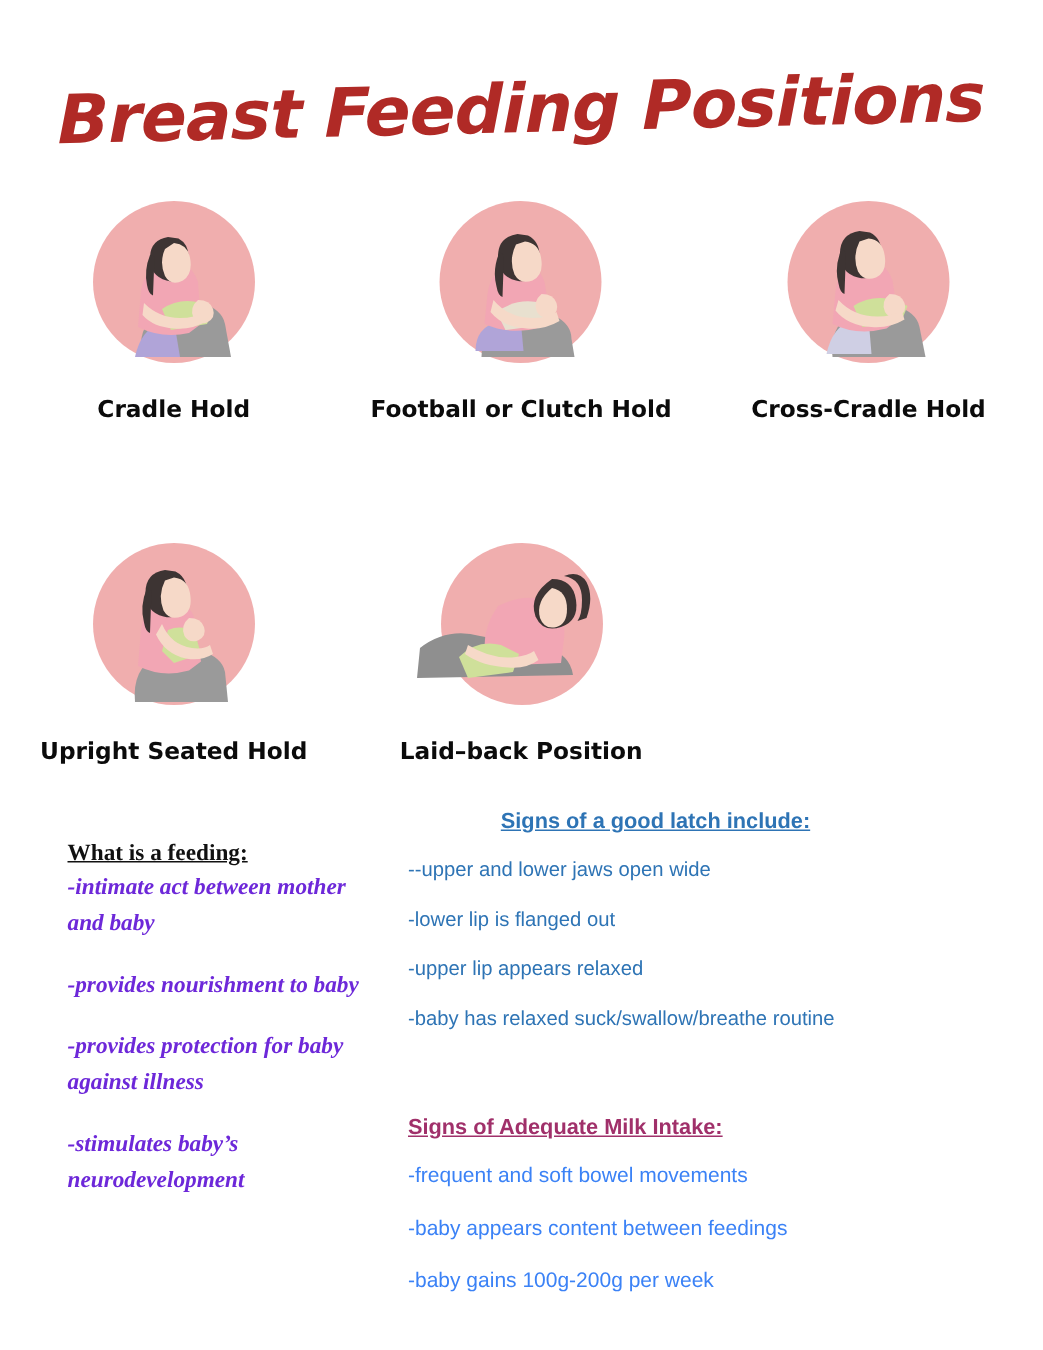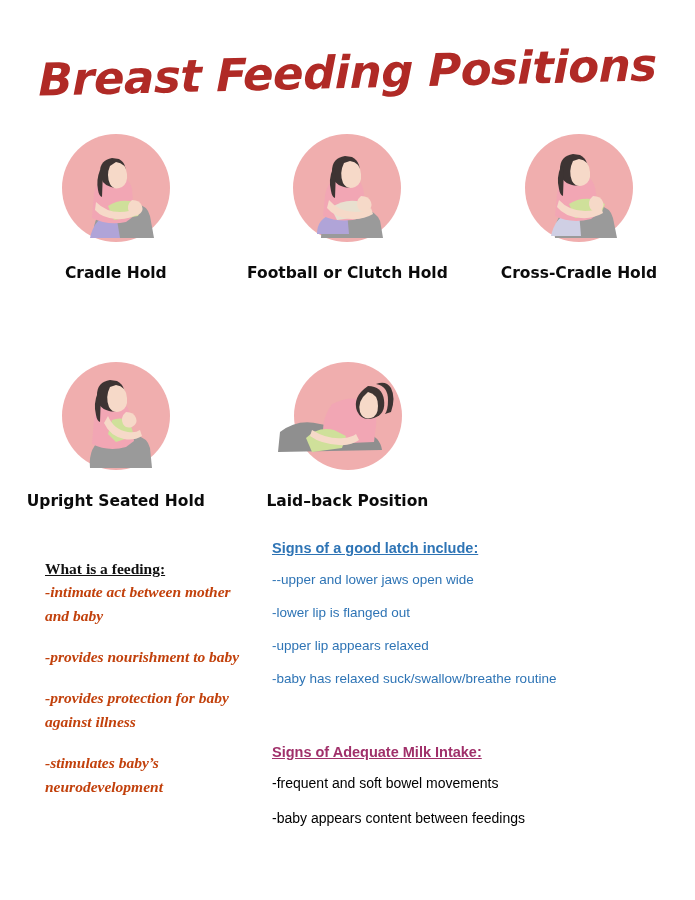--- a/index.html
+++ b/index.html
@@ -96,52 +96,53 @@
     color: #111;
     text-decoration: underline;
     margin-bottom: 2px;
   }
   .item-left {
     font-family: "Liberation Serif", serif;
     font-style: italic;
     font-weight: bold;
     font-size: 15.5px;
     line-height: 24px;
-    color: #c2410c;
+    color: #6d28d9;
     margin-bottom: 17px;
   }
 
   .head-latch {
     font-family: "Liberation Sans", sans-serif;
     font-size: 14.5px;
     font-weight: bold;
     color: #2e74b5;
     text-decoration: underline;
     margin-bottom: 14px;
+    text-align: center;
   }
   .item-latch {
     font-family: "Liberation Sans", sans-serif;
     font-size: 13.5px;
     color: #2e74b5;
     line-height: 19px;
     margin-bottom: 14px;
   }
   .head-milk {
     font-family: "Liberation Sans", sans-serif;
     font-size: 14.5px;
     font-weight: bold;
     color: #a0306a;
     text-decoration: underline;
     margin-top: 56px;
     margin-bottom: 14px;
   }
   .item-milk {
     font-family: "Liberation Sans", sans-serif;
     font-size: 14px;
-    color: #000000;
+    color: #3b82f6;
     line-height: 19px;
     margin-bottom: 16px;
   }
 </style>
 </head>
 <body>
 
 <div class="title">Breast Feeding Positions</div>
 
 <div class="grid">
@@ -252,13 +253,14 @@
 <div class="col-right">
   <div class="head-latch">Signs of a good latch include:</div>
   <div class="item-latch">--upper and lower jaws open wide</div>
   <div class="item-latch">-lower lip is flanged out</div>
   <div class="item-latch">-upper lip appears relaxed</div>
   <div class="item-latch">-baby has relaxed suck/swallow/breathe routine</div>
 
   <div class="head-milk">Signs of Adequate Milk Intake:</div>
   <div class="item-milk">-frequent and soft bowel movements</div>
   <div class="item-milk">-baby appears content between feedings</div>
+  <div class="item-milk">-baby gains 100g-200g per week</div>
 </div>
 
 </body></html>

